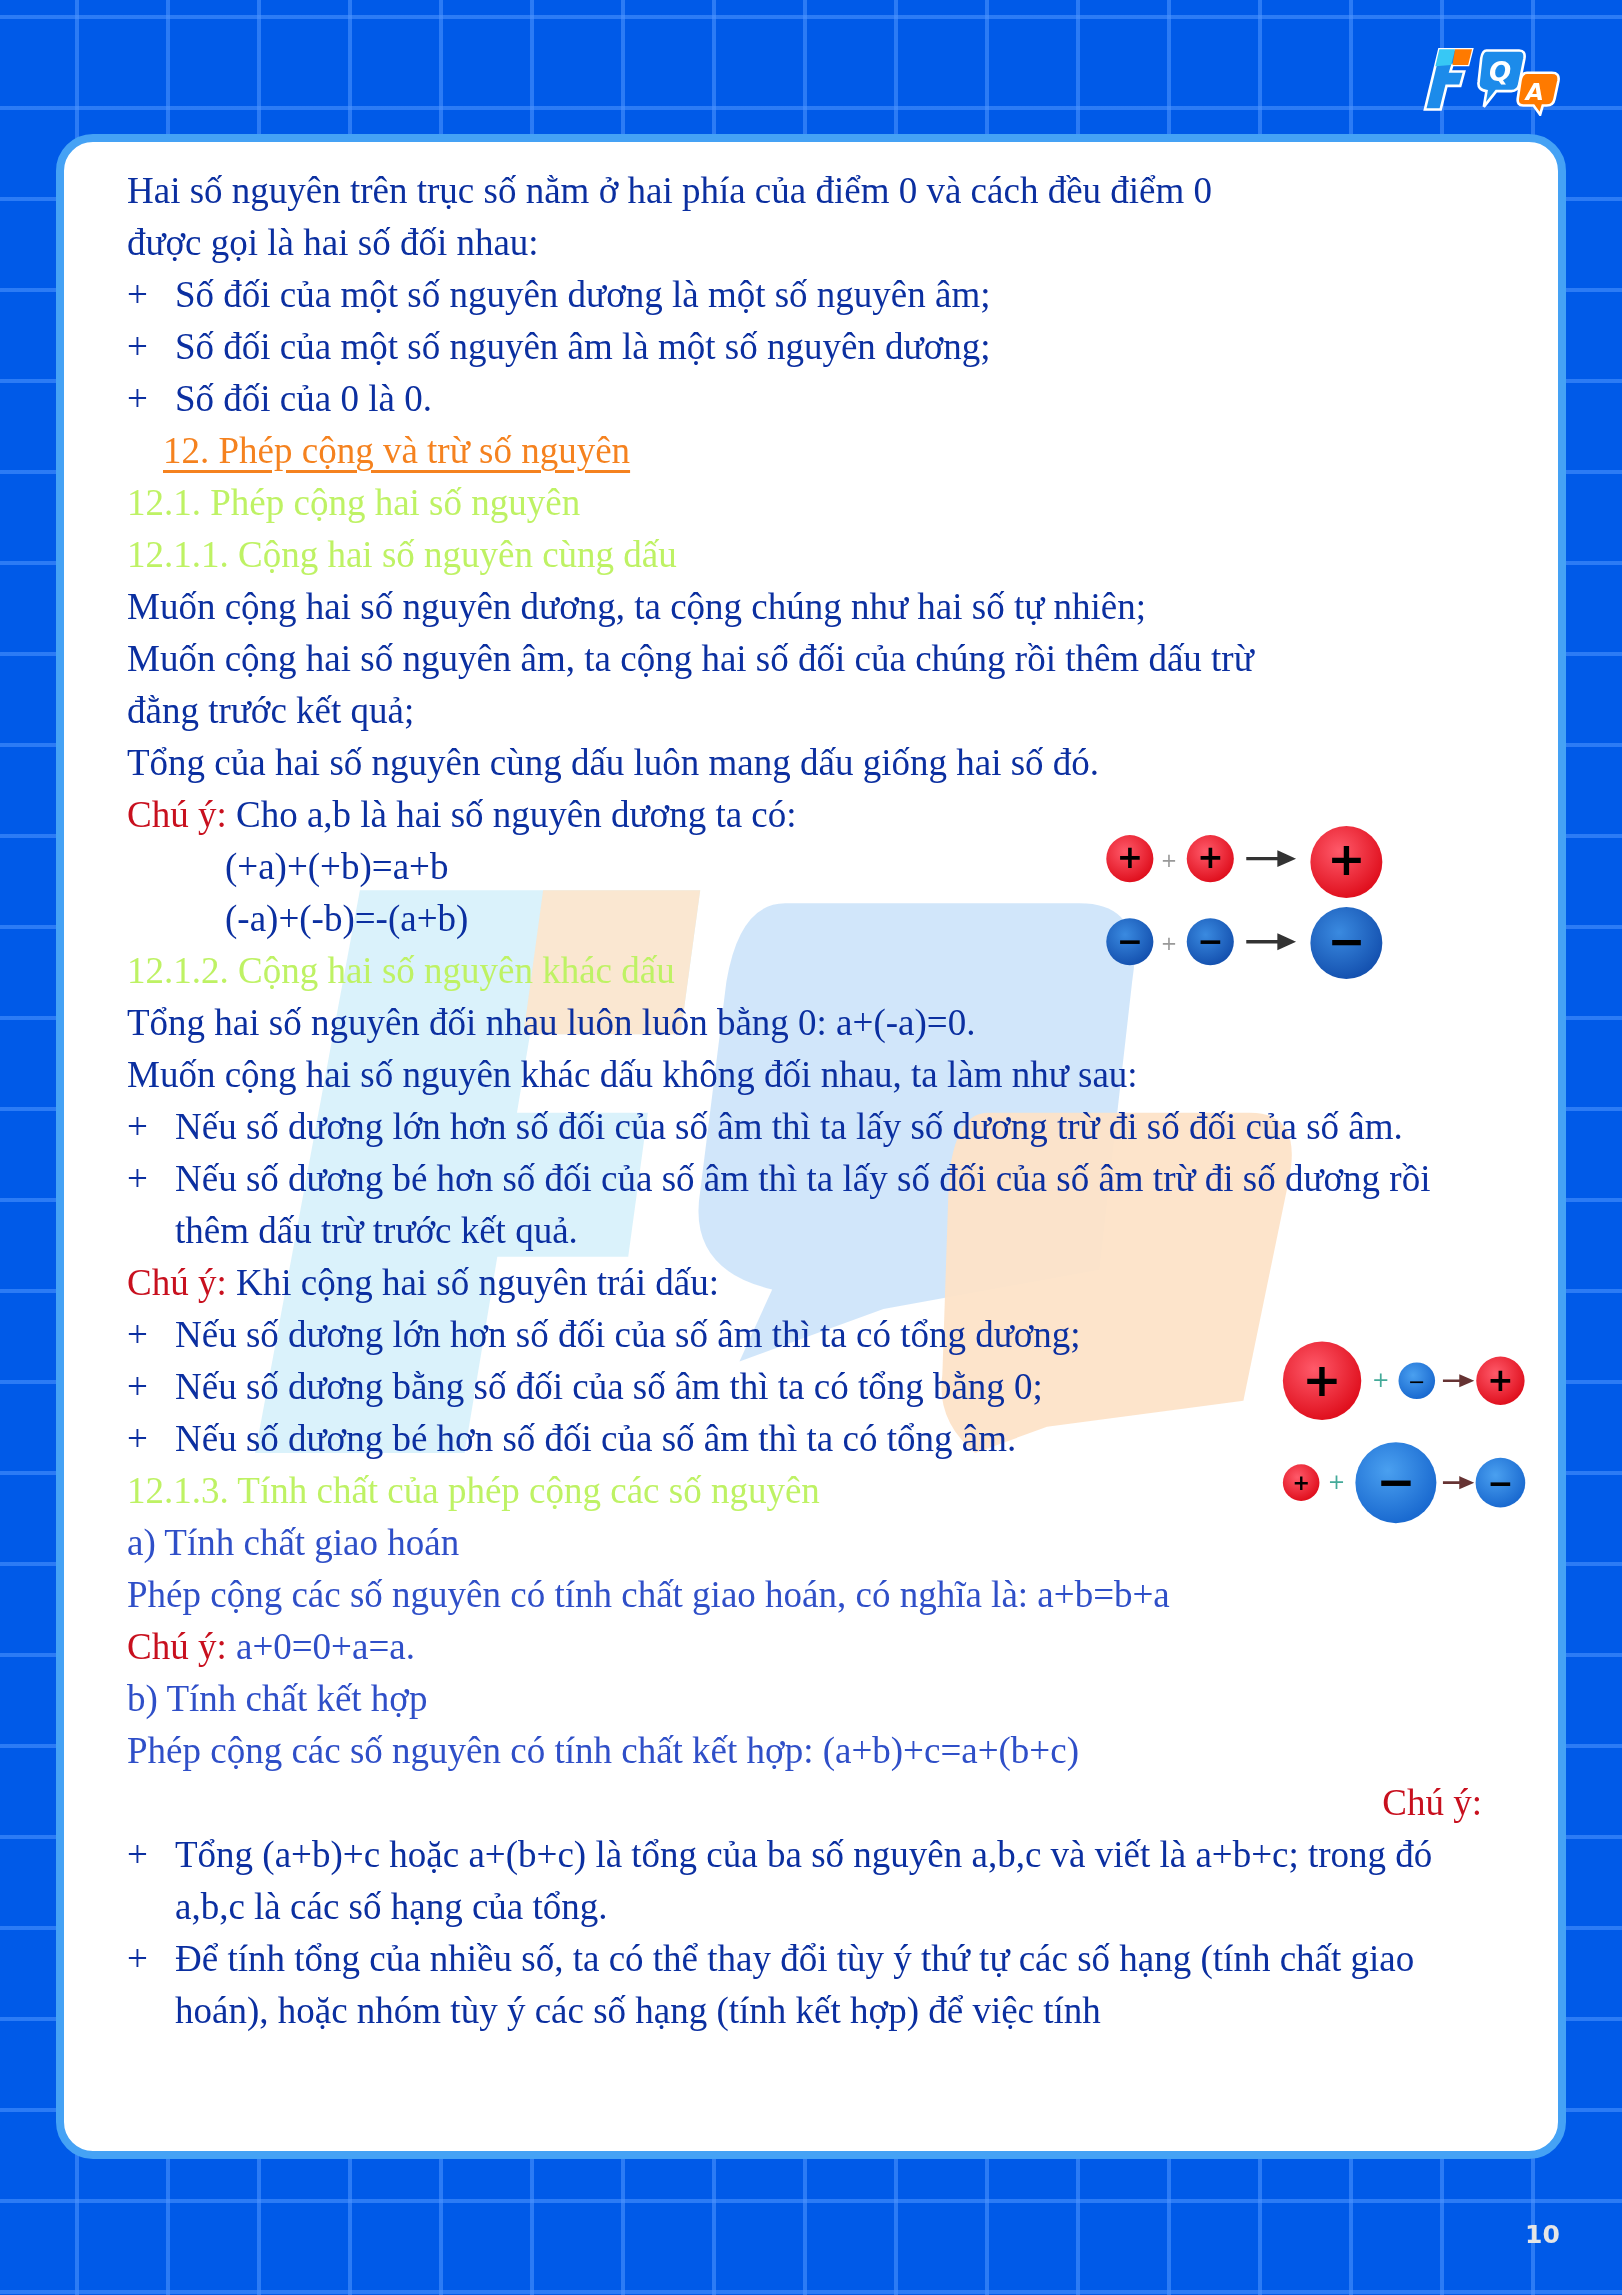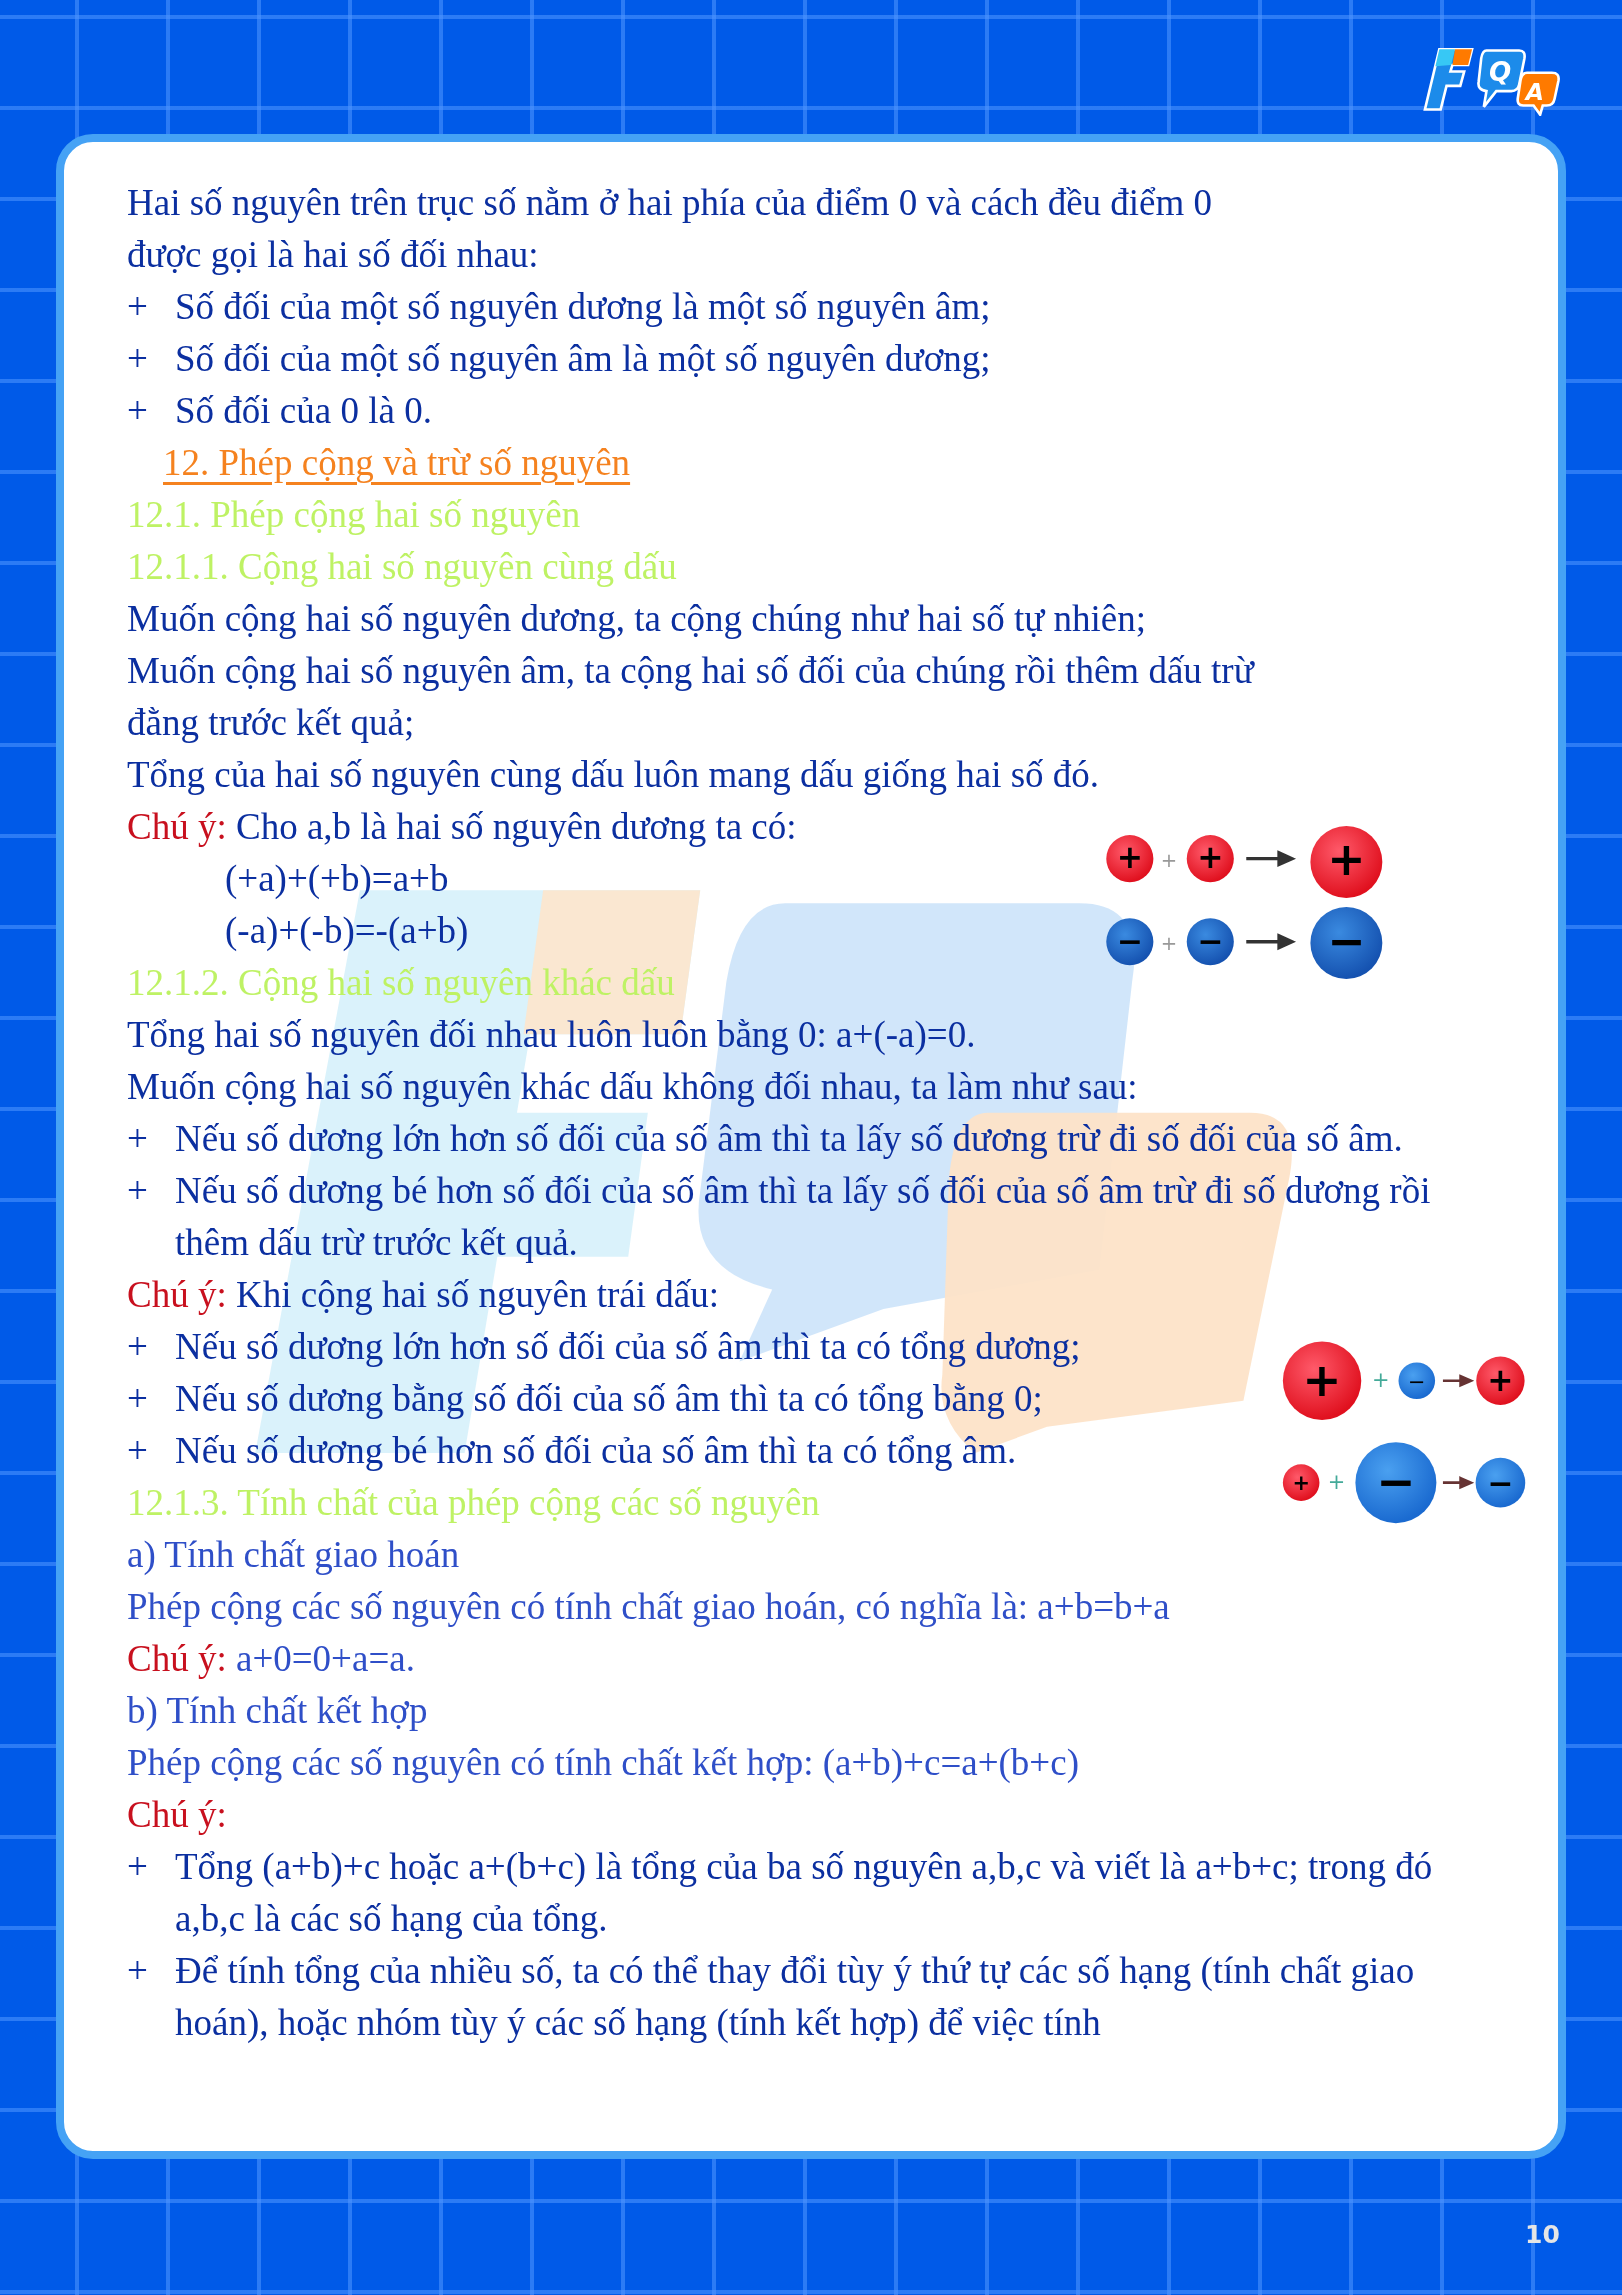--- a/index.html
+++ b/index.html
@@ -14,27 +14,27 @@
     font-family: "Liberation Serif", "DejaVu Serif", serif;
   }
   .logo { position: absolute; left: 1421px; top: 44px; width: 144px; height: 72px; }
   .card {
     position: absolute; left: 56px; top: 134px; width: 1510px; height: 2025px;
     background: #fff; border: 8.5px solid #45A2F5; border-radius: 37px; box-sizing: border-box;
     overflow: hidden;
   }
   .watermark { position: absolute; left: 229px; top: 864px; width: 1178px; height: 589px; pointer-events: none; }
   .content {
-    position: absolute; left: 127px; top: 177px; width: 1355px;
+    position: absolute; left: 127px; top: 165px; width: 1355px;
     font-size: 37px; line-height: 52px; color: #0B2FA0;
   }
   .line { white-space: nowrap; }
   .h-orange { color: #F5821F; text-decoration: underline; text-decoration-thickness: 2.6px; text-underline-offset: 6.5px; margin-left: 36px; }
   .h-blue { color: #bef264; }
-  .note { color: #C8101E; }
+  .note { color: #C8101E; text-align: right; }
   .light { color: #2F4FC8; }
   .bullet { display: flex; }
   .bullet .plus { width: 48px; flex: none; }
   .bullet .txt { white-space: normal; }
   .indent { padding-left: 98px; }
   .figure { position: absolute; }
   .page-num { position: absolute; left: 1525px; top: 2220px; color: #e5e5e5; font-family: "DejaVu Sans", sans-serif; font-weight: bold; font-size: 25px; }
 </style>
 </head>
 <body>

